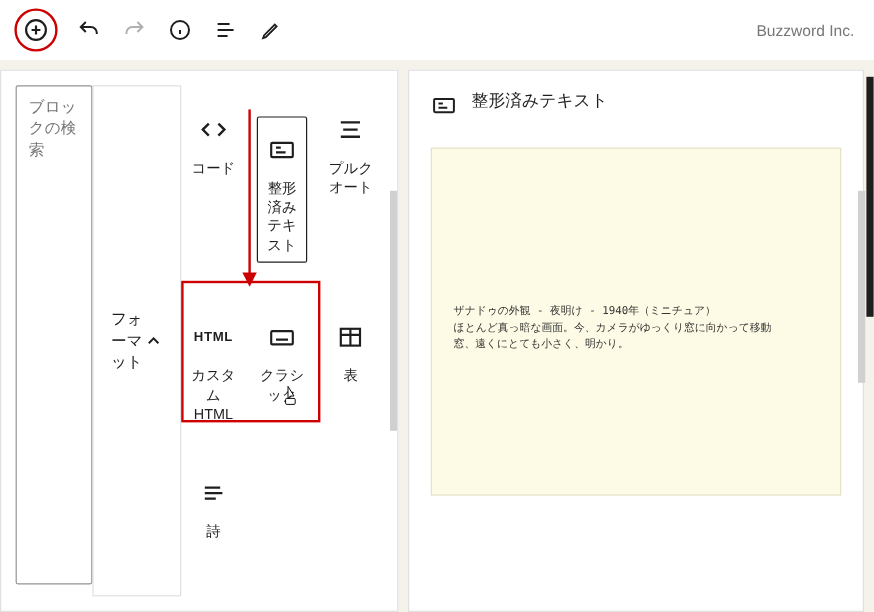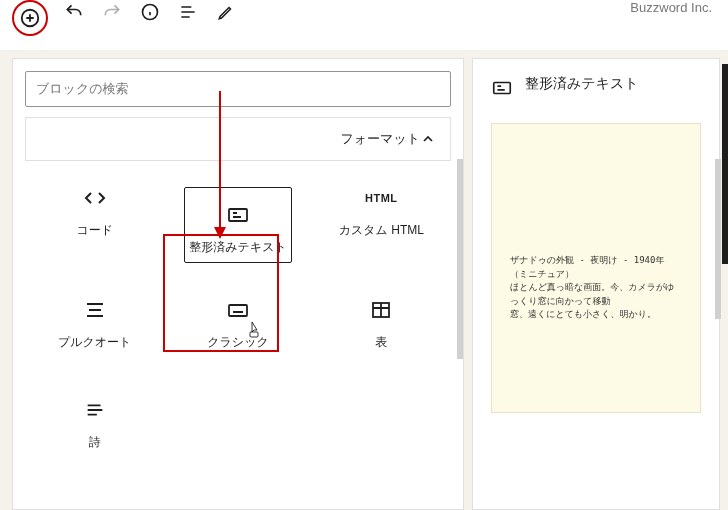--- a/index.html
+++ b/index.html
@@ -1,23 +1,23 @@
 <!DOCTYPE html>
 <html><head>
   <meta charset="utf-8">
   <style>
     * { box-sizing: border-box; margin: 0; padding: 0; }
     body { font-family: -apple-system, BlinkMacSystemFont, "Segoe UI", sans-serif; background: #f5f2eb; overflow: hidden; }
-    .toolbar { height: 50px; background: #fff; display: flex; align-items: flex-start; padding: 0 12px; gap: 14px; position: relative; }
+    .toolbar { height: 50px; background: #fff; display: flex; align-items: center; padding: 0 12px; gap: 14px; position: relative; }
     .tb-btn { width: 24px; height: 24px; display: flex; align-items: center; justify-content: center; color: #1e1e1e; cursor: pointer; }
     .plus-circle { width: 36px; height: 36px; border: 2px solid #cc0000; border-radius: 50%; display: flex; align-items: center; justify-content: center; }
     .plus-circle svg { width: 22px; height: 22px; }
     .brand { position: absolute; right: 16px; color: #777; font-size: 13px; }
     .content { display: flex; height: 460px; padding: 8px 0 0 0; }
-    .left-panel { width: 452px; background: #fff; margin-left: 12px; padding: 12px; display: flex; flex-direction: column; border: 1px solid #e0e0e0; position: relative; }
+    .left-panel { width: 332px; background: #fff; margin-left: 0; padding: 12px; display: flex; flex-direction: row; border: 1px solid #e0e0e0; position: relative; }
     .search-box { border: 1px solid #949494; border-radius: 2px; padding: 8px 10px; color: #757575; font-size: 13px; margin-bottom: 10px; }
     .category-row { border: 1px solid #e0e0e0; padding: 12px 14px; display: flex; align-items: center; justify-content: flex-end; font-size: 13px; color: #1e1e1e; }
     .blocks-grid { display: grid; grid-template-columns: repeat(3, 1fr); gap: 4px; padding: 6px 0; }
     .block-item { display: flex; flex-direction: column; align-items: center; justify-content: flex-start; padding: 16px 4px 8px 4px; cursor: pointer; min-height: 96px; }
     .block-item .bicon { height: 30px; display: flex; align-items: center; justify-content: center; color: #1e1e1e; }
     .block-item .blabel { font-size: 12px; color: #1e1e1e; text-align: center; margin-top: 10px; line-height: 1.3; }
     .selected-border { border: 1px solid #1e1e1e; border-radius: 2px; padding: 12px 4px 6px 4px; margin: 4px 2px; position: relative; }
     .left-scroll { position: absolute; right: 0; top: 100px; width: 6px; height: 200px; background: #d0d0d0; }
     .pointer-cursor { position: absolute; left: 234px; top: 262px; font-size: 16px; }
     .right-panel { flex: 1; background: #fff; margin-left: 8px; margin-right: 8px; padding: 16px 18px; border: 1px solid #e0e0e0; position: relative; }
@@ -106,31 +106,31 @@
             <svg width="24" height="24" viewBox="0 0 24 24" fill="none" stroke="#1e1e1e" stroke-width="1.8">
                 <rect x="3" y="6" width="18" height="12" rx="1"></rect>
                 <path d="M7 10h4M7 14h8"></path>
               </svg>
           </div>
           <div class="blabel">整形済みテキスト</div>
         </div>
       </div>
 
       <div class="block-item">
-        <div class="bicon html-label">HTML</div>
-        <div class="blabel">カスタム HTML</div>
-      </div>
-
-      <div class="block-item">
         <div class="bicon">
           <svg width="24" height="24" viewBox="0 0 24 24" fill="none" stroke="#1e1e1e" stroke-width="2">
               <path d="M4 6h16M6 12h12M4 18h16"></path>
             </svg>
         </div>
         <div class="blabel">プルクオート</div>
+      </div>
+
+      <div class="block-item">
+        <div class="bicon html-label">HTML</div>
+        <div class="blabel">カスタム HTML</div>
       </div>
 
       <div class="block-item">
         <div class="bicon">
           <svg width="24" height="24" viewBox="0 0 24 24" fill="none" stroke="#1e1e1e" stroke-width="1.8">
               <rect x="3" y="7" width="18" height="11" rx="1"></rect>
               <path d="M7 11h.01M11 11h.01M15 11h.01M7 14h10"></path>
             </svg>
         </div>
         <div class="blabel">クラシック</div>

